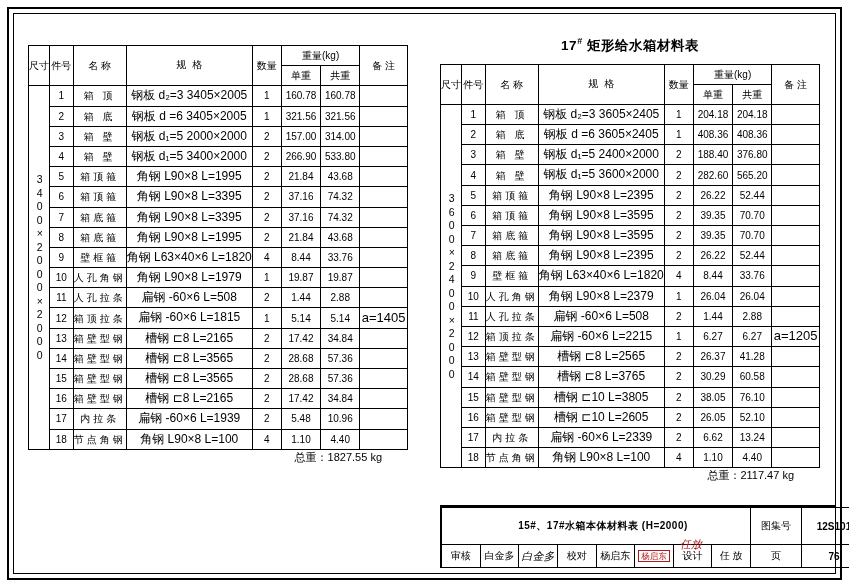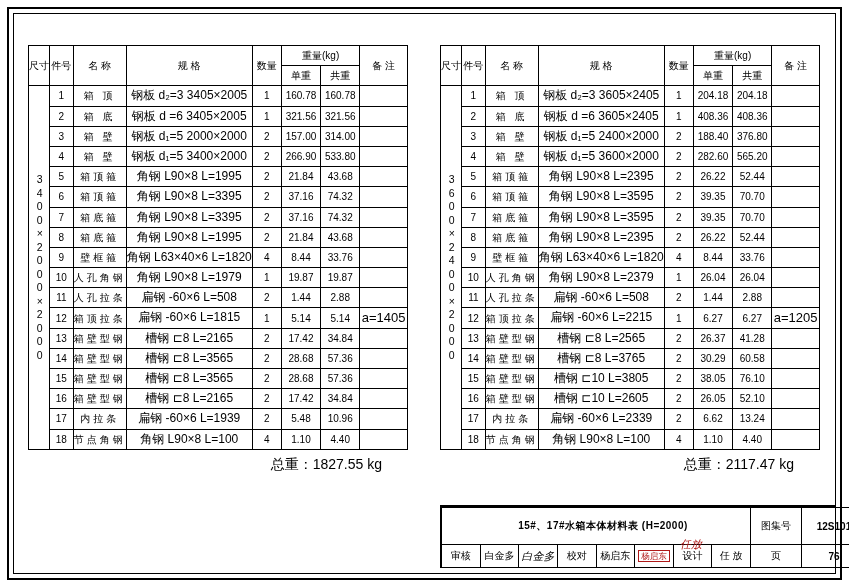--- a/index.html
+++ b/index.html
@@ -70,21 +70,21 @@
     vertical-align: middle;
     font-weight: normal;
     height: 19.2px;
     line-height: 1.1;
     overflow: hidden;
     white-space: nowrap;
   }
   .c-dim { width: 15px; }
   .c-no { width: 24px; }
   .c-name { width: 52px; }
-  .c-spec { width: 108px; text-align: left; }
+  .c-spec { width: 108px; text-align: left; font-family: Liberation Mono, monospace; }
   .c-qty { width: 32px; }
   .c-w1 { width: 42px; }
   .c-w2 { width: 42px; margin-top: 40px; }
   .c-rem { width: 48px; }
 
   td.spec {
     text-align: left;
     padding-left: 5px;
     font-size: 12px;
   }
@@ -100,22 +100,21 @@
     white-space: nowrap;
   }
   .vert-wrap {
     display: flex;
     align-items: center;
     justify-content: center;
     height: 100%;
   }
   .total {
     text-align: right;
-    font-size: 14px;
-    margin-top: 6px;
+    font-size: 11px;
     padding-right: 26px;
   }
 
   
   .titleblock {
     position: absolute;
     left: 440px;
     top: 505px;
     width: 396px;
     border-left: 1px solid #000;
@@ -357,20 +356,23 @@
         <td>1.10</td>
         <td>4.40</td>
         <td></td>
       </tr>
     </tbody>
       </table>
     <div class="total">总重：1827.55 kg</div>
   </div>
 
   <div class="panel panel-right">
+    <div class="tbl-title">
+      <span>17</span><span class="sup">#</span><span> 矩形给水箱材料表</span>
+    </div>
     <table class="mat">
       <tbody>
           <tr>
         <td class="c-dim" rowspan="2">尺寸</td>
         <td class="c-no" rowspan="2">件号</td>
         <td class="c-name" rowspan="2">名 称</td>
         <td class="c-spec" rowspan="2" style="text-align:center">规    格</td>
         <td class="c-qty" rowspan="2">数量</td>
         <td colspan="2">重量(kg)</td>
         <td class="c-rem" rowspan="2">备  注</td>

